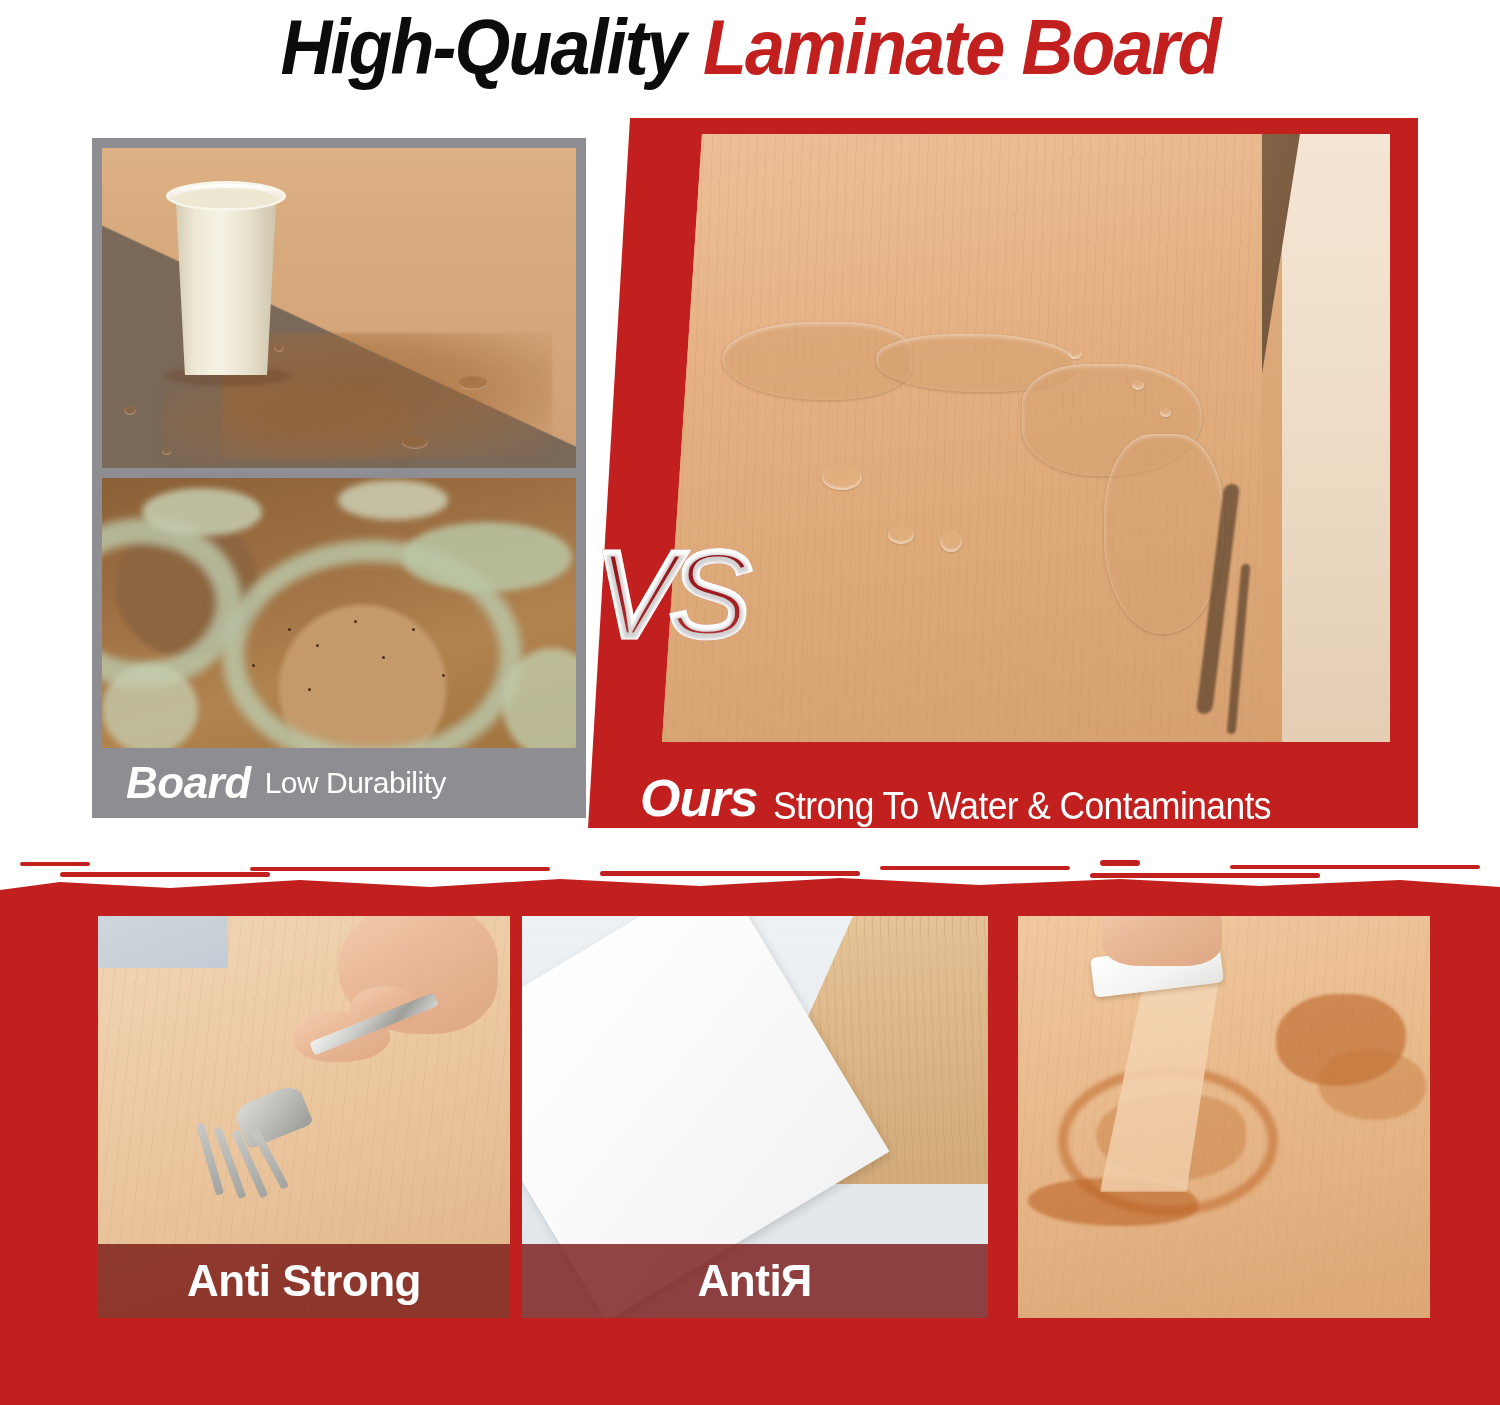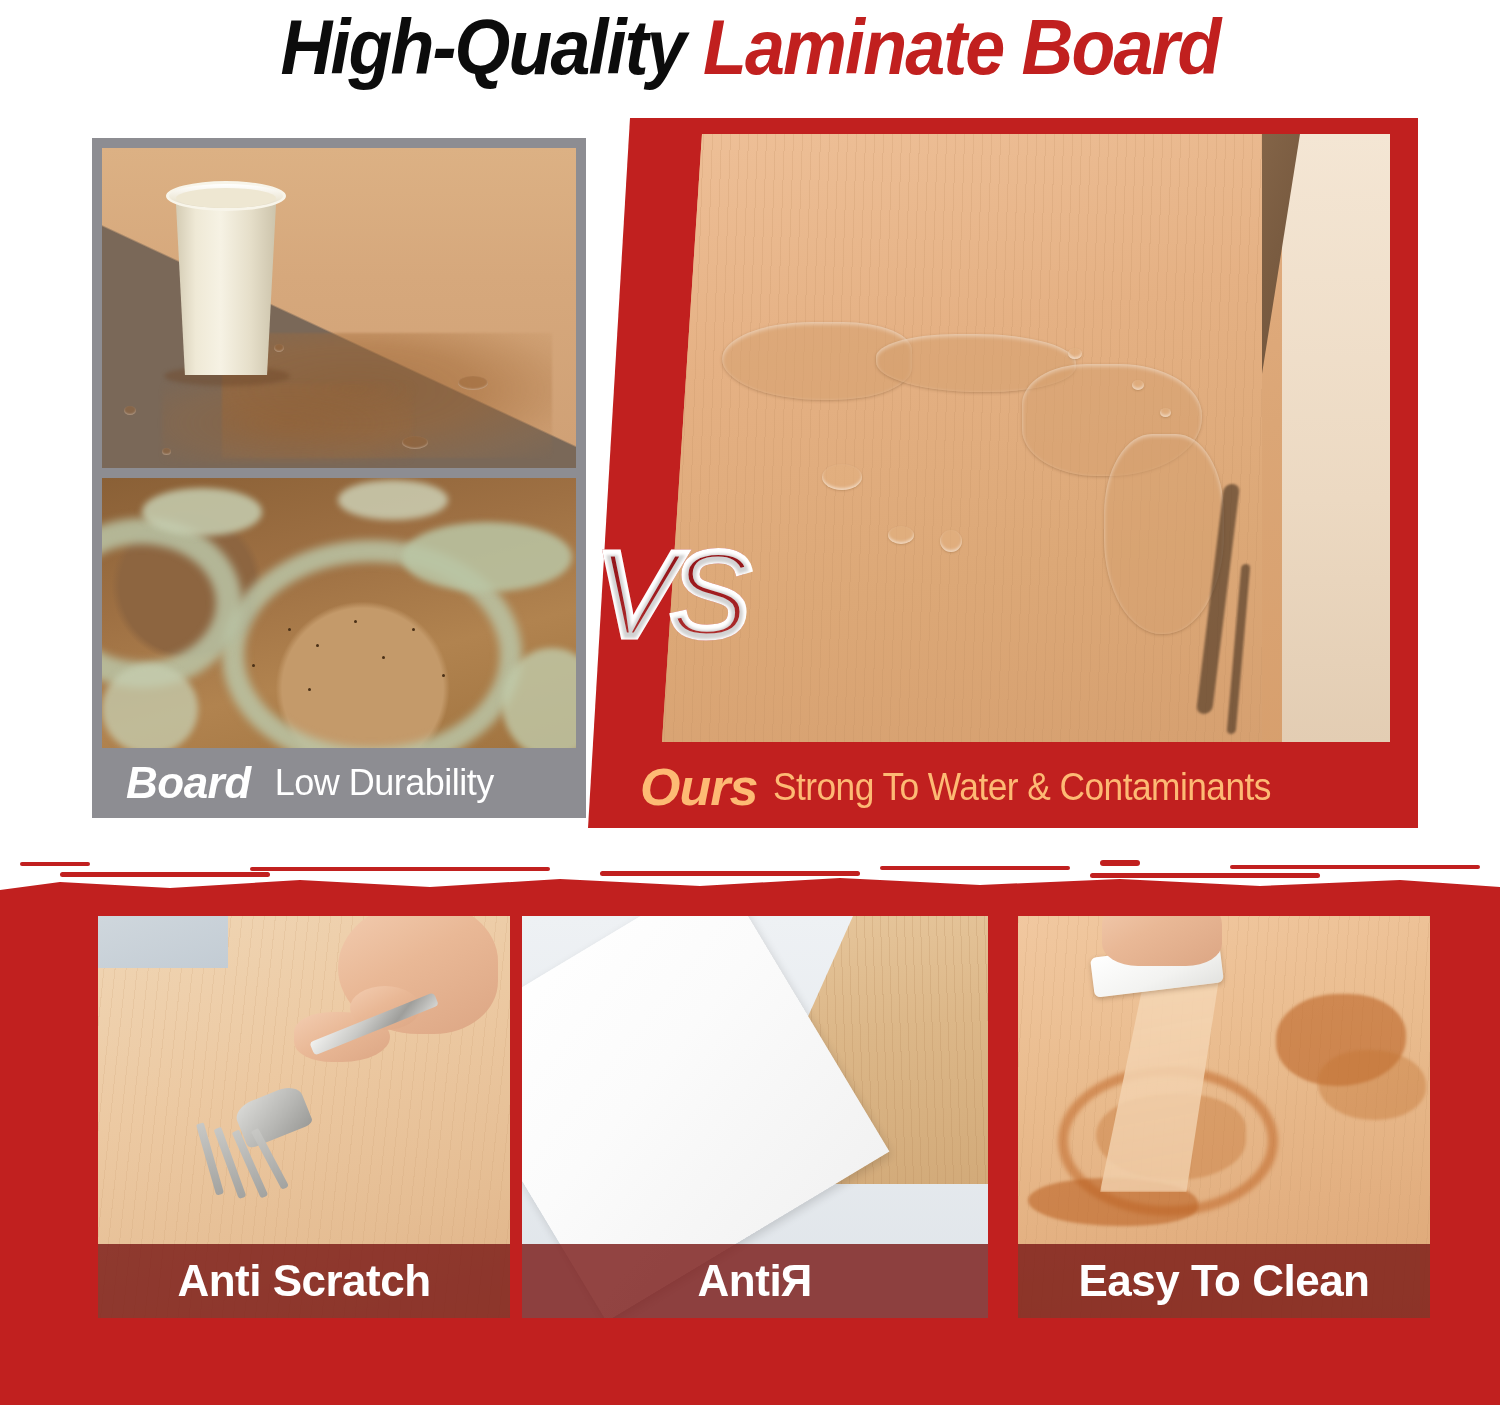--- a/index.html
+++ b/index.html
@@ -142,22 +142,22 @@
     padding-left:34px;
     box-sizing:border-box;
     color:#ffffff;
     white-space:nowrap;
   }
   .others-label .lbl-strong{
     font-size:44px; font-weight:bold; font-style:italic;
     letter-spacing:-0.5px;
   }
   .others-label .lbl-sub{
-    font-size:36px; font-weight:normal;
-    margin-left:24px; letter-spacing:-0.5px;
+    font-size:30px; font-weight:normal;
+    margin-left:14px; letter-spacing:-0.5px;
   }
 
   
   .ours-panel{
     position:absolute;
     left:588px; top:8px;
     width:830px; height:710px;
     background:#C1201F;
     clip-path:polygon(42px 0, 830px 0, 830px 710px, 0 710px);
   }
@@ -202,24 +202,24 @@
   .water-run{
     position:absolute;
     background:rgba(70,48,30,.62);
     filter:blur(1px);
   }
 
   .ours-label{
     position:absolute;
     left:0; bottom:0;
     width:830px; height:82px;
-    display:flex; align-items:center;
+    display:flex; align-items:flex-end;
     padding-left:52px;
     box-sizing:border-box;
-    color:#fdba74;
+    color:#ffffff;
     white-space:nowrap;
   }
   .ours-label .lbl-strong{
     font-size:52px; font-weight:bold; font-style:italic;
     letter-spacing:-1px;
   }
   .ours-label .lbl-sub{
     font-size:38px; font-weight:normal;
     margin-left:16px; letter-spacing:-0.6px;
     transform:scaleX(0.93);
@@ -483,21 +483,21 @@
       <div class="f1-floor"></div>
       <div class="hand" style="left:240px;top:-14px;width:160px;height:132px;"></div>
       <div class="hand" style="left:196px;top:96px;width:96px;height:50px;border-radius:40% 50% 50% 40%;"></div>
       <div class="hand" style="left:252px;top:70px;width:70px;height:44px;border-radius:50%;"></div>
       <div class="fork-handle" style="left:214px;top:126px;width:134px;height:14px;transform:rotate(-22deg);transform-origin:left center;"></div>
       <div class="fork-head" style="left:140px;top:178px;width:70px;height:44px;transform:rotate(-22deg);"></div>
       <div class="tine" style="left:108px;top:206px;width:8px;height:74px;transform:rotate(-16deg);"></div>
       <div class="tine" style="left:128px;top:210px;width:8px;height:74px;transform:rotate(-20deg);"></div>
       <div class="tine" style="left:148px;top:212px;width:8px;height:72px;transform:rotate(-24deg);"></div>
       <div class="tine" style="left:168px;top:210px;width:8px;height:66px;transform:rotate(-28deg);"></div>
-      <div class="feat-label">Anti Scratch</div>
+      <div class="feat-label">Anti Strong</div>
     </div>
   </div>
 
   <div class="feature f2">
     <div class="feat-img f2-bg">
       <div class="f2-wood"></div>
       <div class="f2-white"></div>
       <div class="feat-label">
         <span>Anti</span>
           <span class="rev-r">R</span>
@@ -508,17 +508,16 @@
   <div class="feature f3">
     <div class="feat-img f3-bg">
       <div class="stain-ring" style="left:40px;top:150px;width:220px;height:150px;"></div>
       <div class="stain" style="left:78px;top:178px;width:150px;height:86px;border-radius:50% 42% 48% 54%;background:rgba(196,116,52,.40);"></div>
       <div class="stain" style="left:10px;top:262px;width:170px;height:48px;border-radius:46% 52% 40% 54%;"></div>
       <div class="stain" style="left:258px;top:78px;width:130px;height:92px;border-radius:48% 44% 52% 46%;"></div>
       <div class="stain" style="left:300px;top:134px;width:108px;height:70px;border-radius:44% 50% 46% 52%;background:rgba(196,116,52,.42);"></div>
       <div class="wiped" style="left:82px;top:56px;width:120px;height:220px;clip-path:polygon(38% 0, 100% 0, 72% 100%, 0 100%);"></div>
       <div class="cloth" style="left:74px;top:34px;width:130px;height:40px;transform:rotate(-7deg);"></div>
       <div class="hand" style="left:84px;top:-24px;width:120px;height:74px;border-radius:44% 44% 30% 30%;"></div>
-      <div class="feat-label">Easy To Clean</div>
     </div>
   </div>
 
 </div>
 
 </body></html>

